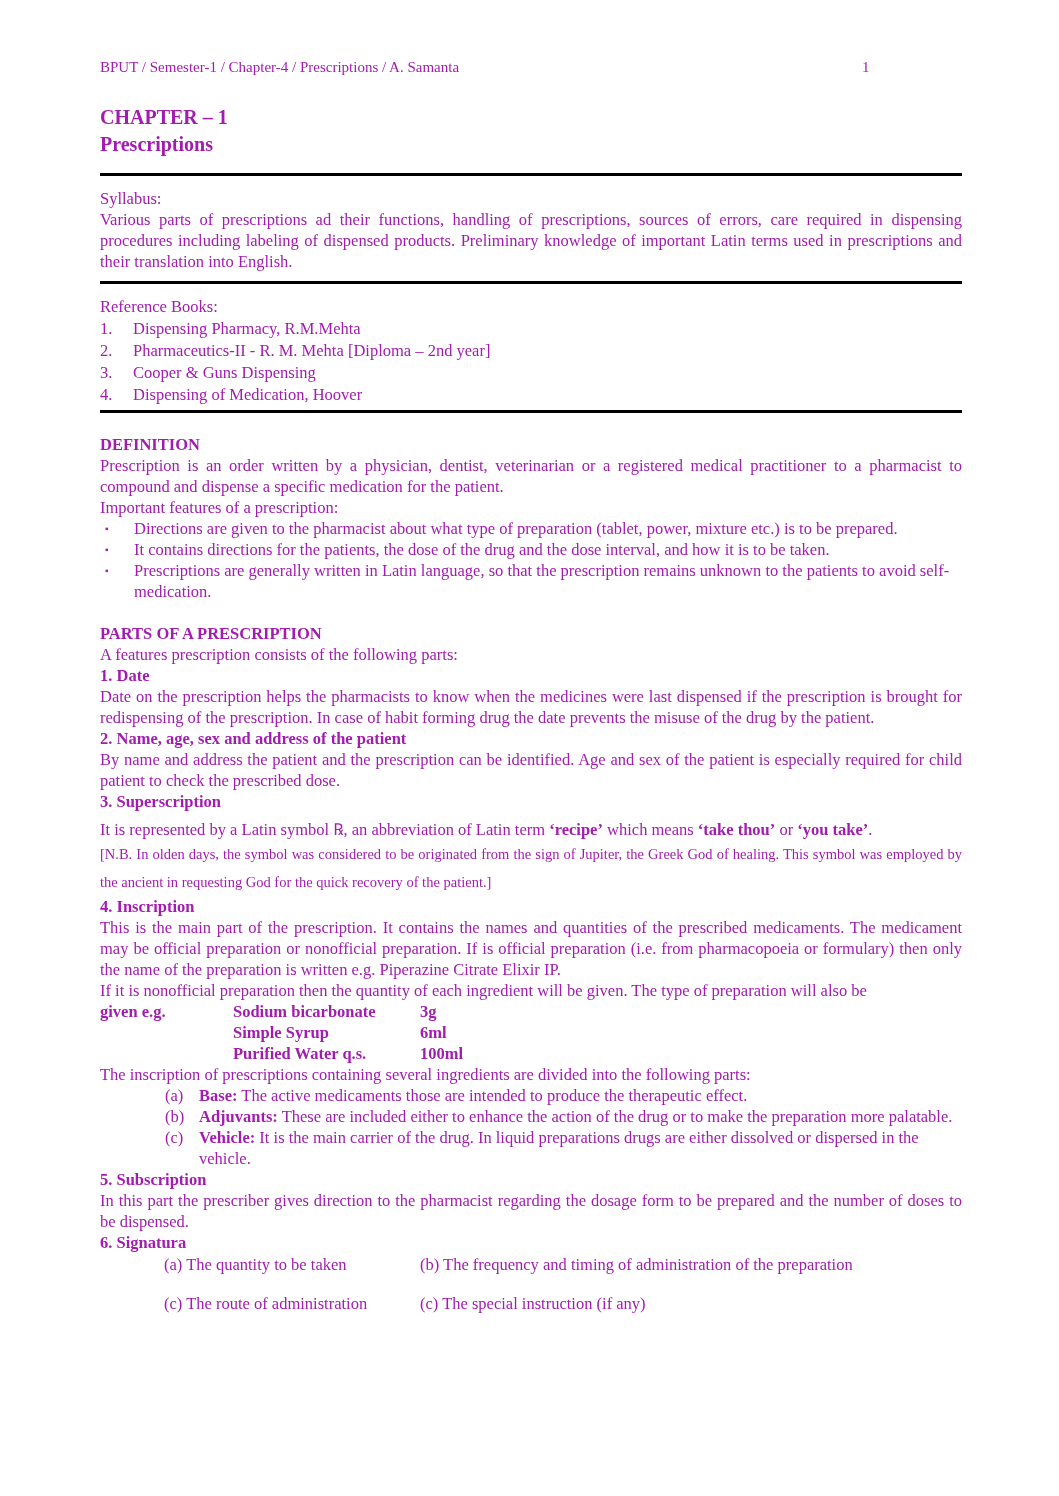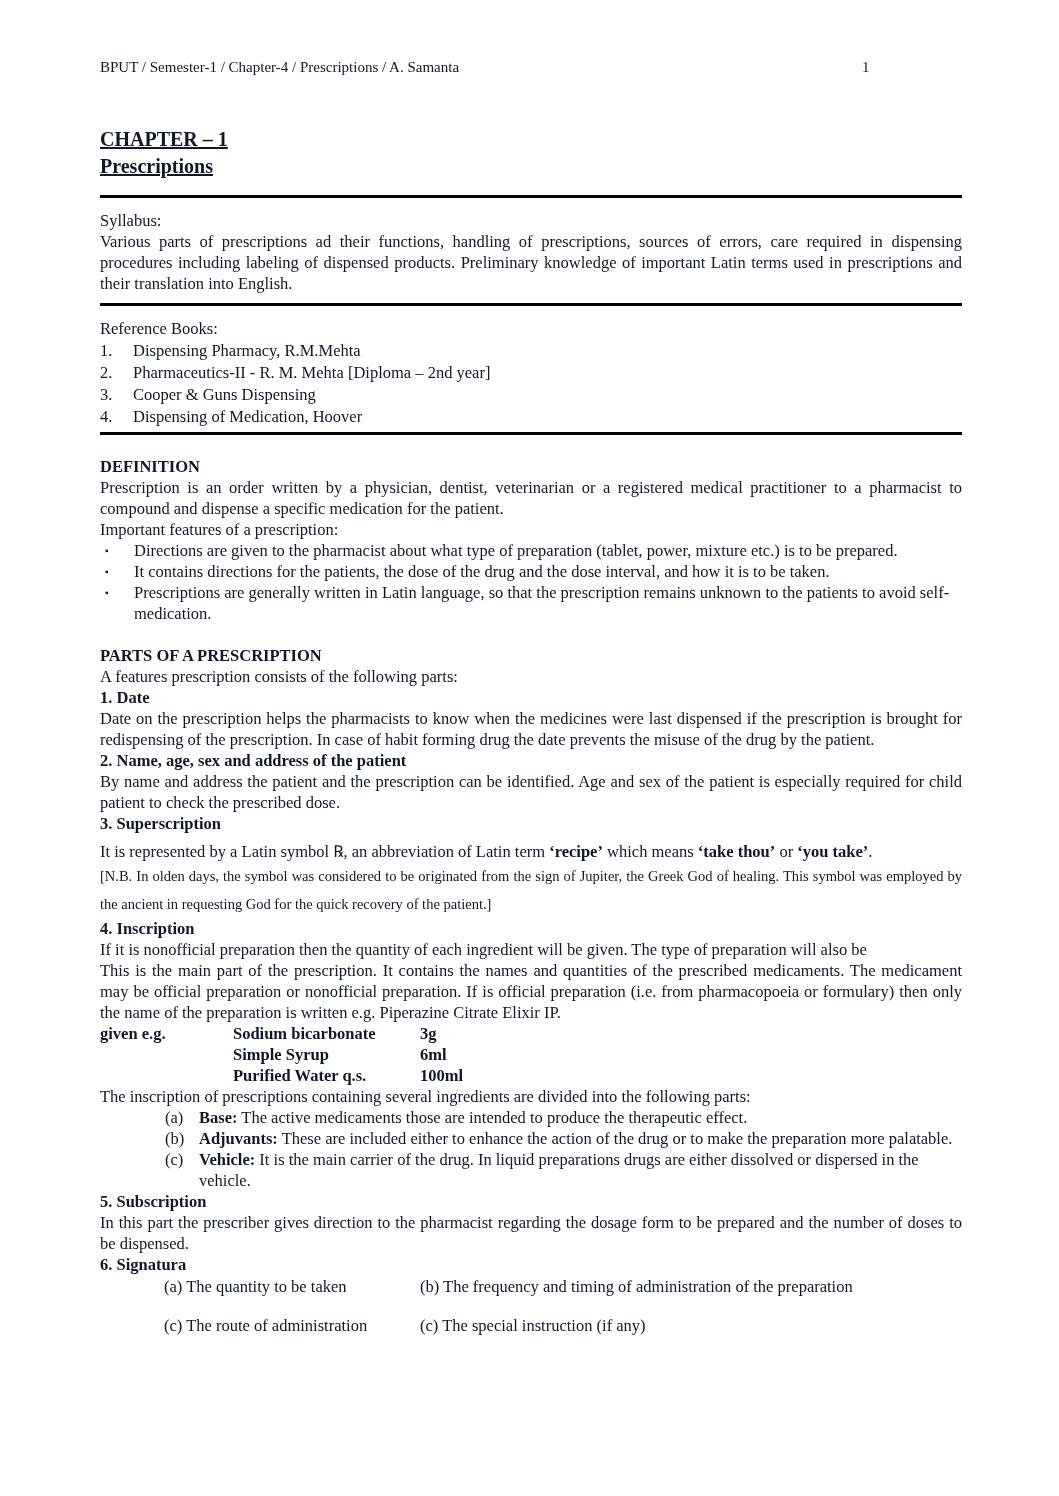--- a/index.html
+++ b/index.html
@@ -6,29 +6,29 @@
   .page {
     width: 1059px;
     height: 1496px;
     margin: 0 auto;
     background: #ffffff;
     box-sizing: border-box;
     padding: 58px 97px 0 100px;
     font-family: "Liberation Serif", "DejaVu Serif", serif;
     font-size: 16.5px;
     line-height: 21px;
-    color: #0f172a;
+    color: #a21caf;
     position: relative;
     overflow: hidden;
   }
   p { margin: 0; }
   .just { text-align: justify; }
   .hdr { position: relative; font-size: 15px; line-height: 18px; }
   .pgnum { position: absolute; left: 762px; top: 0; }
-  .title-block { margin-top: 50px; text-decoration: underline; }
+  .title-block { margin-top: 28px; }
   .h1 { font-size: 20px; font-weight: bold; line-height: 27px; }
   .rule { border-top: 3px solid #000; }
   .rule.r1 { margin-top: 15px; }
   .rule.r2 { margin-top: 9px; }
   .rule.r3 { margin-top: 4px; }
   .lbl-line { margin-top: 12px; }
   .ref-list { margin-top: 1px; }
   .ref-item { display: flex; line-height: 22px; }
   .ref-num { width: 33px; flex: none; }
   .sect-gap { margin-top: 21px; font-weight: bold; }
@@ -114,22 +114,22 @@
   <p class="just">Date on the prescription helps the pharmacists to know when the medicines were last dispensed if the prescription is brought for redispensing of the prescription. In case of habit forming drug  the date prevents the misuse of the drug by the patient.</p>
 
   <b class="hd" style="display:block">2. Name, age, sex and address of the patient</b>
   <p class="just">By name and address the patient and the prescription can be identified. Age and sex of the patient is especially required for child patient to check the prescribed dose.</p>
 
   <b class="hd" style="display:block">3. Superscription</b>
   <p class="sup-line"><span>It is represented by a Latin symbol ℞, an abbreviation of Latin term </span><b>‘recipe’</b><span> which means </span><b>‘take thou’</b><span> or </span><b>‘you take’</b><span>.</span></p>
   <p class="note just">[N.B. In olden days, the symbol was considered to be originated from the sign of Jupiter, the Greek God of healing. This symbol was employed by the ancient in requesting God for the quick recovery of the patient.]</p>
 
   <b class="hd" style="display:block">4. Inscription</b>
+  <p class="just">This is the main part of the prescription.  It contains the names and quantities of the prescribed medicaments. The medicament may be official preparation or nonofficial preparation. If is official preparation (i.e. from pharmacopoeia or formulary) then only the name of the preparation is written e.g. Piperazine Citrate Elixir IP.</p>
   <p class="just">If it is nonofficial preparation then the quantity of each ingredient will be given. The type of preparation will also be</p>
-  <p class="just">This is the main part of the prescription.  It contains the names and quantities of the prescribed medicaments. The medicament may be official preparation or nonofficial preparation. If is official preparation (i.e. from pharmacopoeia or formulary) then only the name of the preparation is written e.g. Piperazine Citrate Elixir IP.</p>
 
   <div class="ing-row">
     <span class="ing-c0">given e.g.</span>
     <span class="ing-c1">Sodium bicarbonate</span>
     <span>3g</span>
   </div>
   <div class="ing-row">
     <span class="ing-c0"></span>
     <span class="ing-c1">Simple Syrup</span>
     <span>6ml</span>

